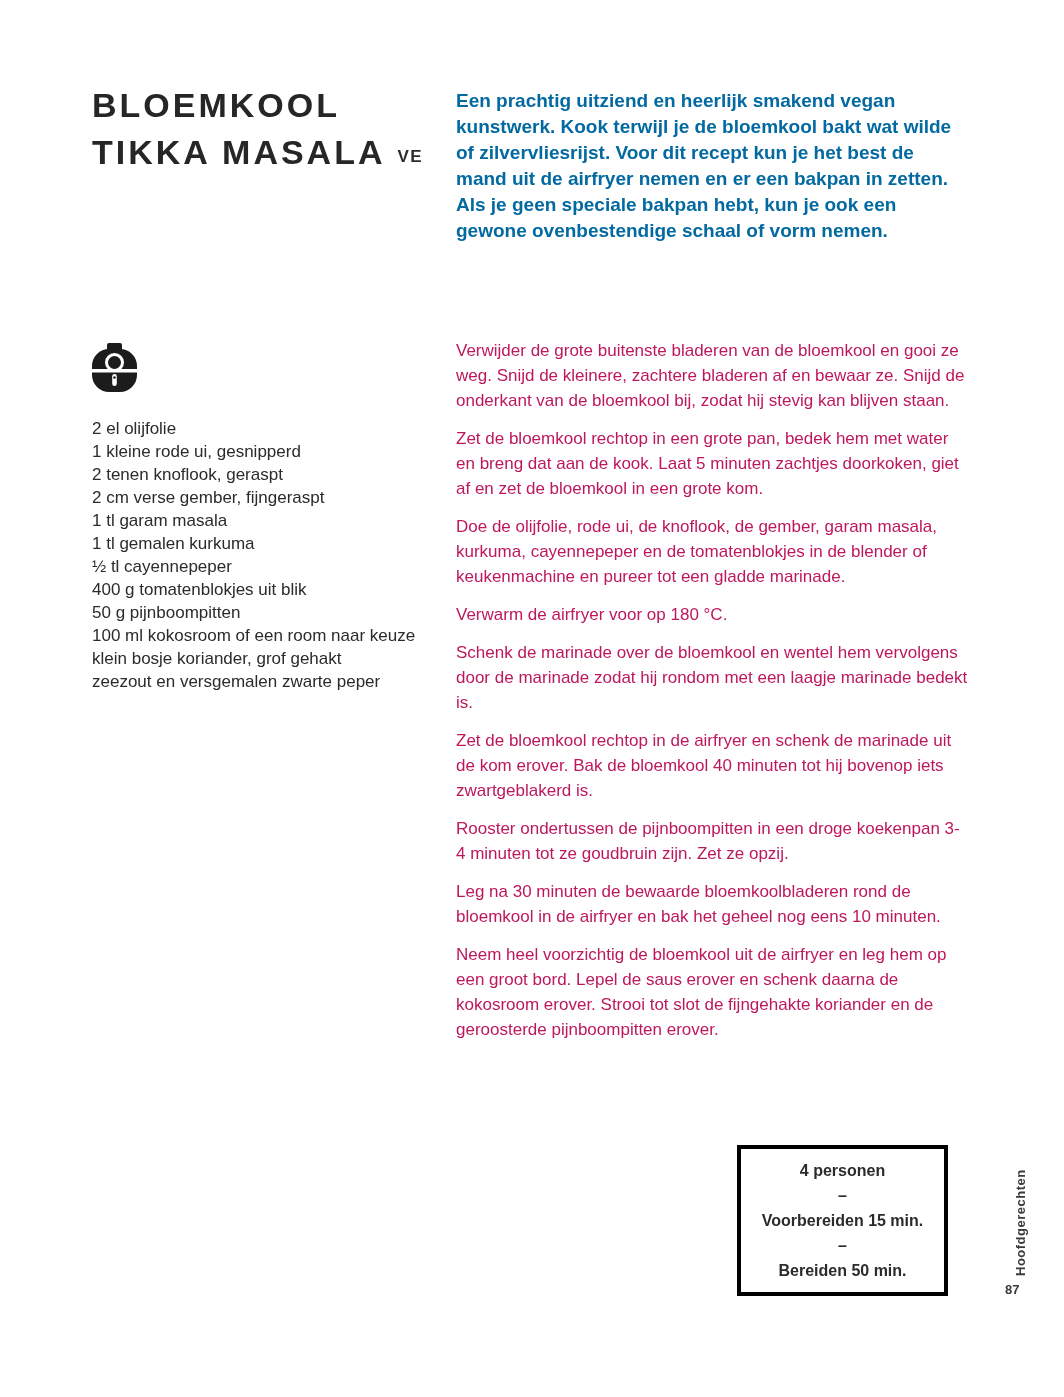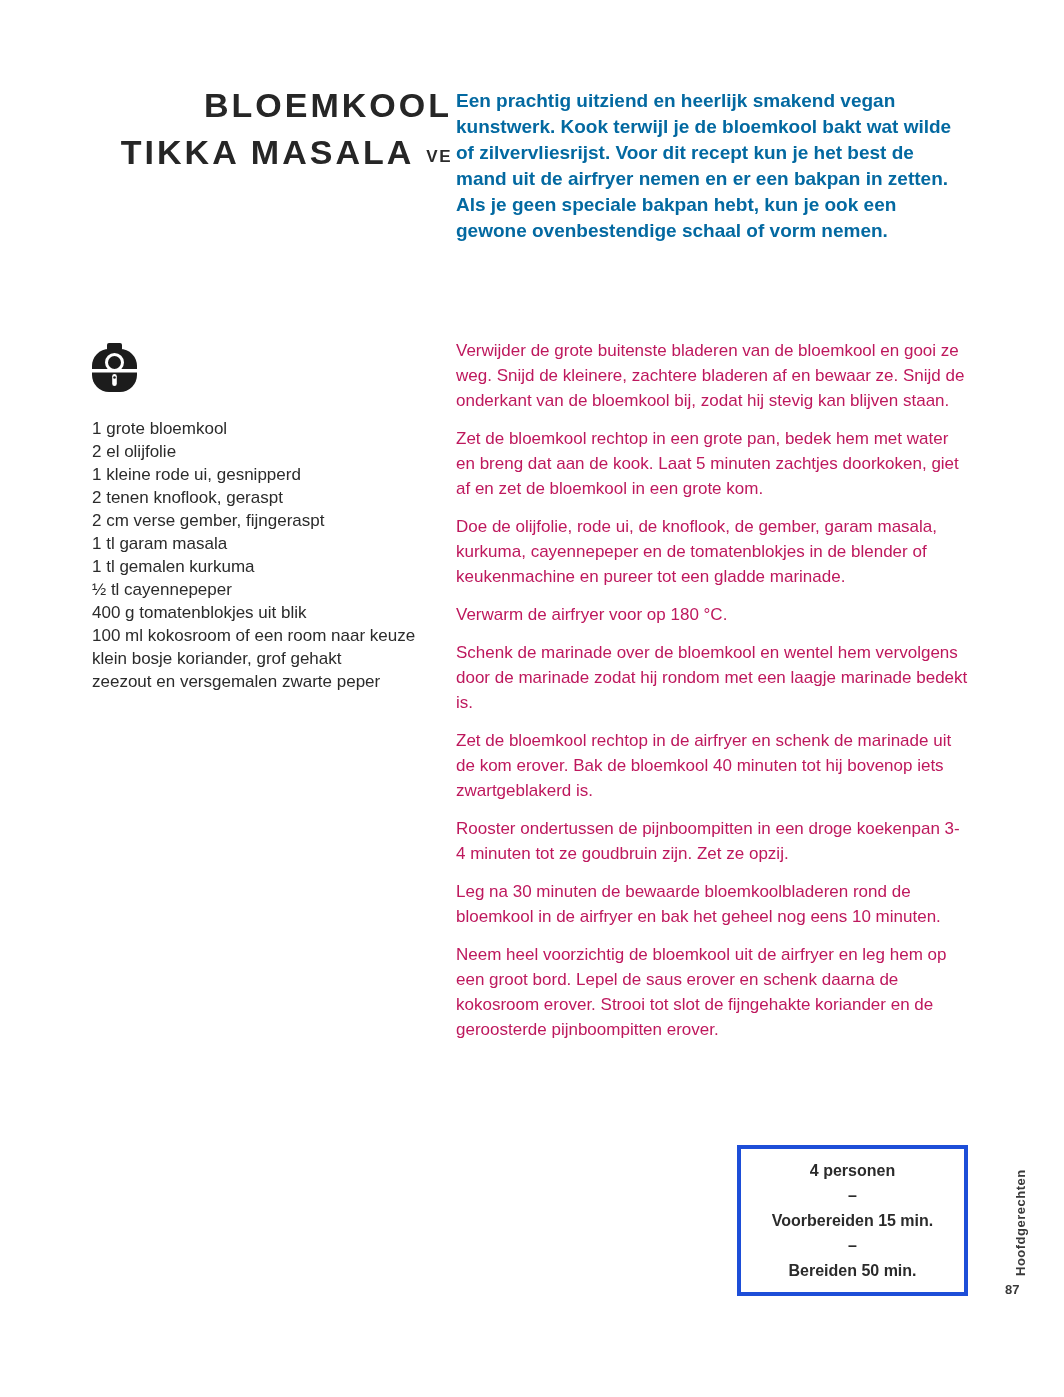--- a/index.html
+++ b/index.html
@@ -24,21 +24,20 @@
     top: 82px;
     width: 360px;
   }
   .title-line {
     font-size: 34px;
     font-weight: 800;
     letter-spacing: 3px;
     line-height: 47px;
     color: #262626;
     white-space: nowrap;
-    text-align: right;
   }
   .diet-label {
     font-size: 17px;
     font-weight: 700;
     letter-spacing: 1.5px;
     margin-left: 12px;
     vertical-align: 2px;
     color: #2b2b2b;
   }
 
@@ -95,23 +94,23 @@
     font-weight: 500;
     line-height: 25px;
     color: #be185d;
   }
 
   
   .info-box {
     position: absolute;
     left: 737px;
     top: 1145px;
-    width: 231px;
+    width: 211px;
     height: 151px;
-    border: 4px solid #1d4ed8;
+    border: 4px solid #000000;
     box-sizing: border-box;
     display: flex;
     flex-direction: column;
     align-items: center;
     justify-content: center;
     text-align: center;
   }
   .info-box .info-line {
     font-size: 16px;
     font-weight: 700;
@@ -166,29 +165,29 @@
   <svg class="appliance-icon" viewBox="0 0 45 49" xmlns="http://www.w3.org/2000/svg">
     <rect x="15" y="0" width="15" height="8" rx="2" fill="#1c1c1c"></rect>
     <rect x="0" y="6" width="45" height="43" rx="17" fill="#1c1c1c"></rect>
     <rect x="0" y="26" width="45" height="3.5" fill="#ffffff"></rect>
     <circle cx="22.5" cy="19.5" r="8" fill="#1c1c1c" stroke="#ffffff" stroke-width="3"></circle>
     <rect x="20.2" y="31" width="4.6" height="12" rx="2.3" fill="#ffffff"></rect>
     <circle cx="22.5" cy="34.5" r="1.3" fill="#1c1c1c"></circle>
   </svg>
 
   <ul class="ingredients">
-    <li>1 grote bloemkool</li>
     <li>2 el olijfolie</li>
     <li>1 kleine rode ui, gesnipperd</li>
     <li>2 tenen knoflook, geraspt</li>
     <li>2 cm verse gember, fijngeraspt</li>
     <li>1 tl garam masala</li>
     <li>1 tl gemalen kurkuma</li>
     <li>½ tl cayennepeper</li>
     <li>400 g tomatenblokjes uit blik</li>
+    <li>50 g pijnboompitten</li>
     <li>100 ml kokosroom of een room naar keuze</li>
     <li>klein bosje koriander, grof gehakt</li>
     <li>zeezout en versgemalen zwarte peper</li>
   </ul>
 
   <div class="instructions">
     <p>Verwijder de grote buitenste bladeren van de bloemkool en gooi ze weg. Snijd de kleinere, zachtere bladeren af en bewaar ze. Snijd de onderkant van de bloemkool bij, zodat hij stevig kan blijven staan.</p>
     <p>Zet de bloemkool rechtop in een grote pan, bedek hem met water en breng dat aan de kook. Laat 5 minuten zachtjes doorkoken, giet af en zet de bloemkool in een grote kom.</p>
     <p>Doe de olijfolie, rode ui, de knoflook, de gember, garam masala, kurkuma, cayennepeper en de tomatenblokjes in de blender of keukenmachine en pureer tot een gladde marinade.</p>
     <p>Verwarm de airfryer voor op 180 °C.</p>

